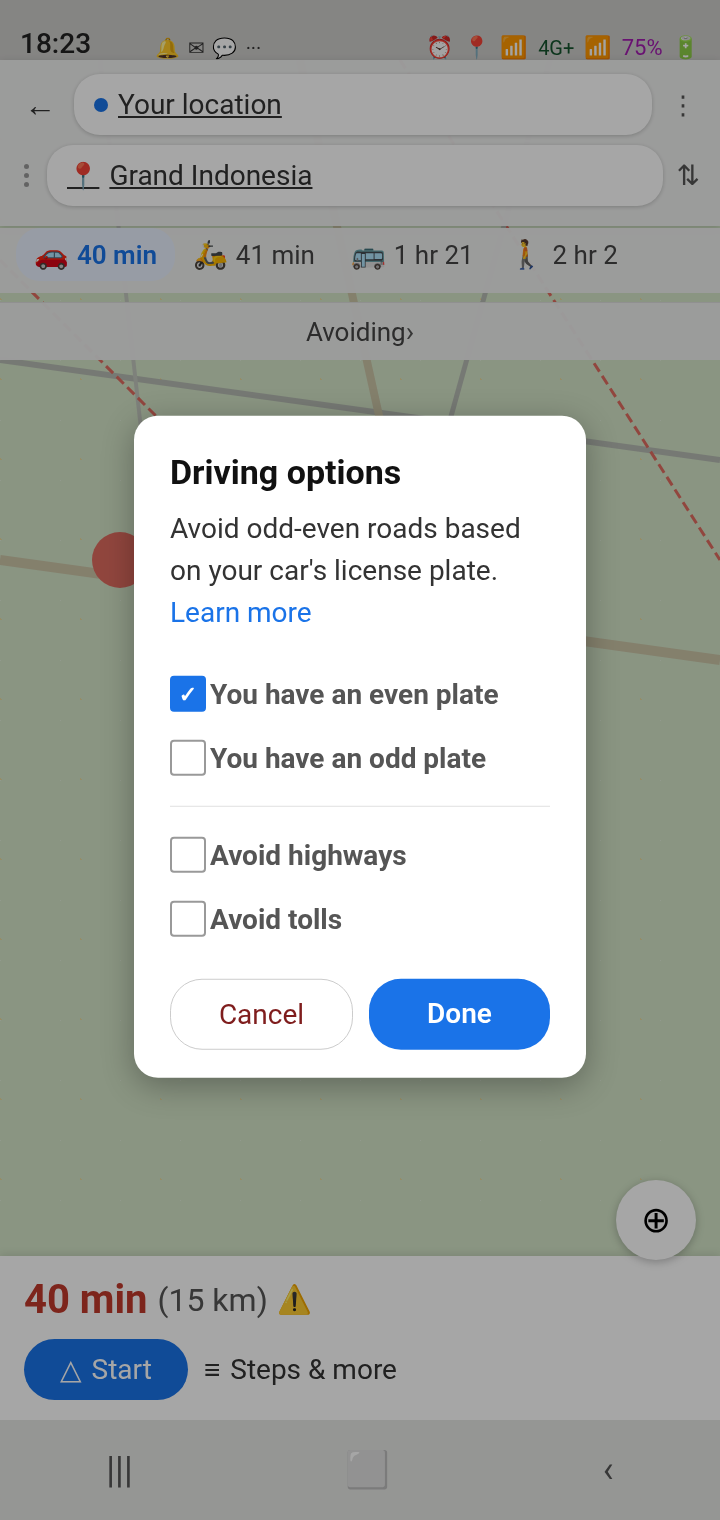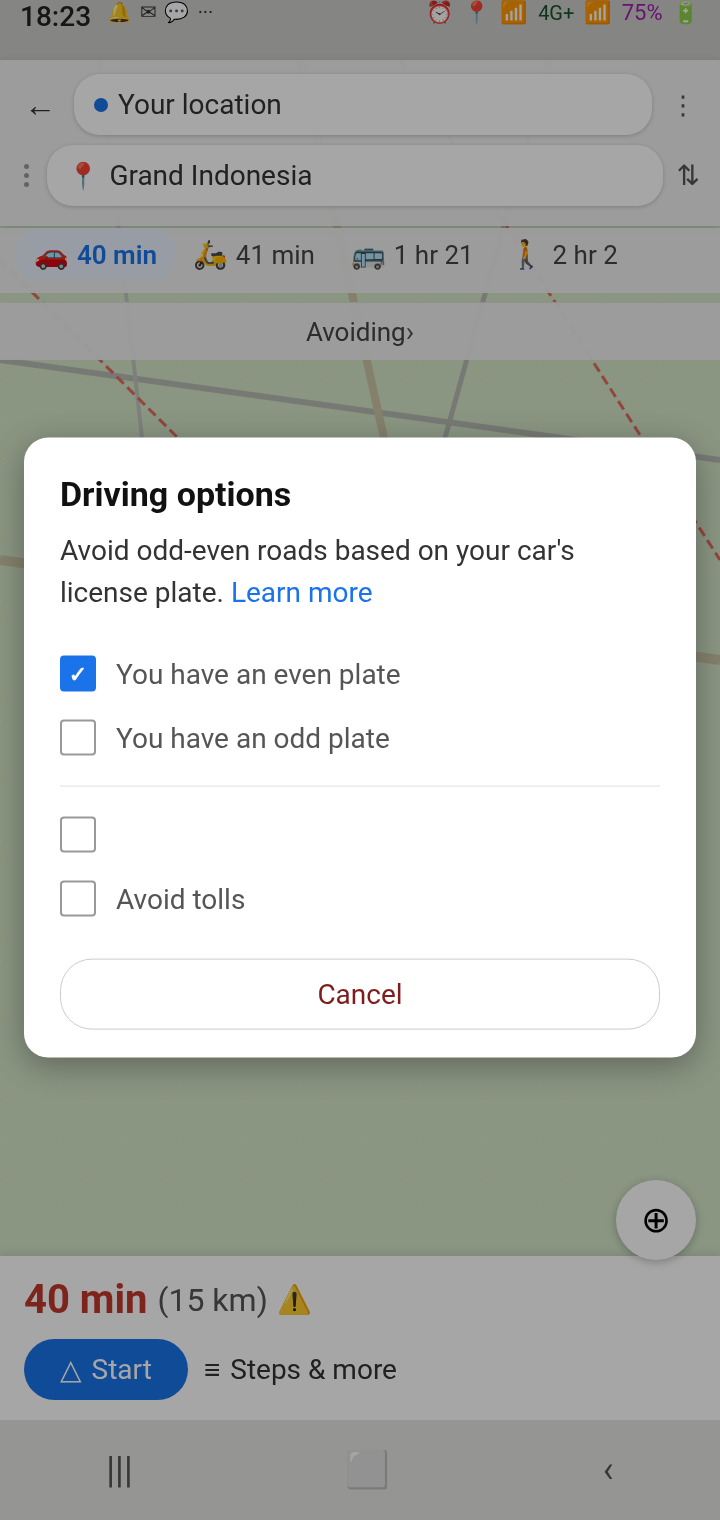--- a/index.html
+++ b/index.html
@@ -13,23 +13,24 @@
       background: #e8e0d8;
     }
 
     
     .status-bar {
       position: absolute;
       top: 0; left: 0; right: 0;
       height: 60px;
       background: rgba(200,200,200,0.85);
       display: flex;
-      align-items: flex-start;
+      align-items: flex-end;
       padding: 0 20px;
       z-index: 10;
+      gap: 48px;
     }
     .status-time {
       font-size: 28px;
       font-weight: 500;
       color: #222;
       margin-right: 16px;
     }
     .status-icons {
       display: flex;
       align-items: center;
@@ -93,20 +94,21 @@
       background: white;
       border-radius: 26px;
       padding: 14px 20px;
       font-size: 28px;
       color: #333;
       border: none;
       box-shadow: 0 1px 4px rgba(0,0,0,0.2);
       display: flex;
       align-items: center;
       gap: 10px;
+      text-decoration: underline;
     }
     .nav-input .dot {
       width: 14px; height: 14px;
       background: #1a73e8;
       border-radius: 50%;
       flex-shrink: 0;
     }
     .nav-input .pin {
       font-size: 26px;
       color: #e53935;
@@ -285,21 +287,21 @@
       background: rgba(0,0,0,0.35);
       z-index: 40;
     }
 
     
     .dialog {
       position: absolute;
       left: 50%;
       top: 50%;
       transform: translate(-50%, -52%);
-      width: 672px;
+      width: 452px;
       background: white;
       border-radius: 24px;
       z-index: 50;
       padding: 36px 36px 28px;
       box-shadow: 0 8px 32px rgba(0,0,0,0.3);
     }
     .dialog-title {
       font-size: 34px;
       font-weight: 700;
       color: #111;
@@ -311,22 +313,23 @@
       line-height: 1.5;
       margin-bottom: 28px;
     }
     .dialog-desc .link {
       color: #1a73e8;
     }
 
     .checkbox-row {
       display: flex;
       align-items: center;
-      gap: 20px;
+      gap: 4px;
       padding: 14px 0;
+      font-weight: bold;
     }
     .checkbox-row label {
       font-size: 28px;
       color: #555;
       cursor: pointer;
     }
     .cb-box {
       width: 36px;
       height: 36px;
       border: 2.5px solid #999;
@@ -513,24 +516,26 @@
 
   <div class="checkbox-row">
     <div class="cb-box"></div>
     <label>You have an odd plate</label>
   </div>
 
   <div class="divider"></div>
 
   <div class="checkbox-row">
     <div class="cb-box"></div>
+    <label>Avoid highways</label>
   </div>
 
   <div class="checkbox-row">
     <div class="cb-box"></div>
     <label>Avoid tolls</label>
   </div>
 
 
   <div class="dialog-buttons">
     <div class="btn-cancel">Cancel</div>
+    <div class="btn-done">Done</div>
   </div>
 </div>
 
 </body></html>

